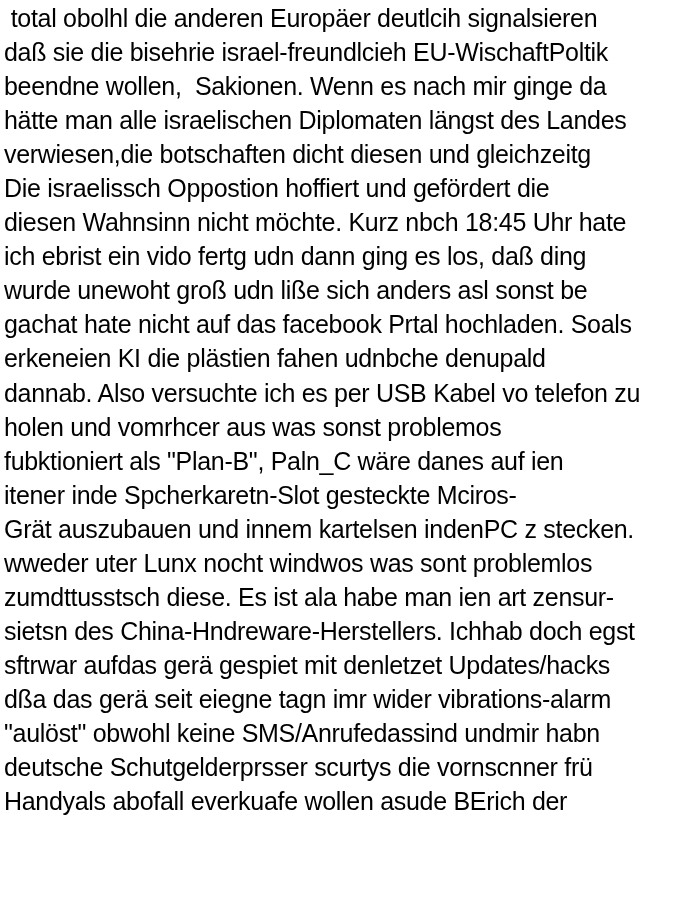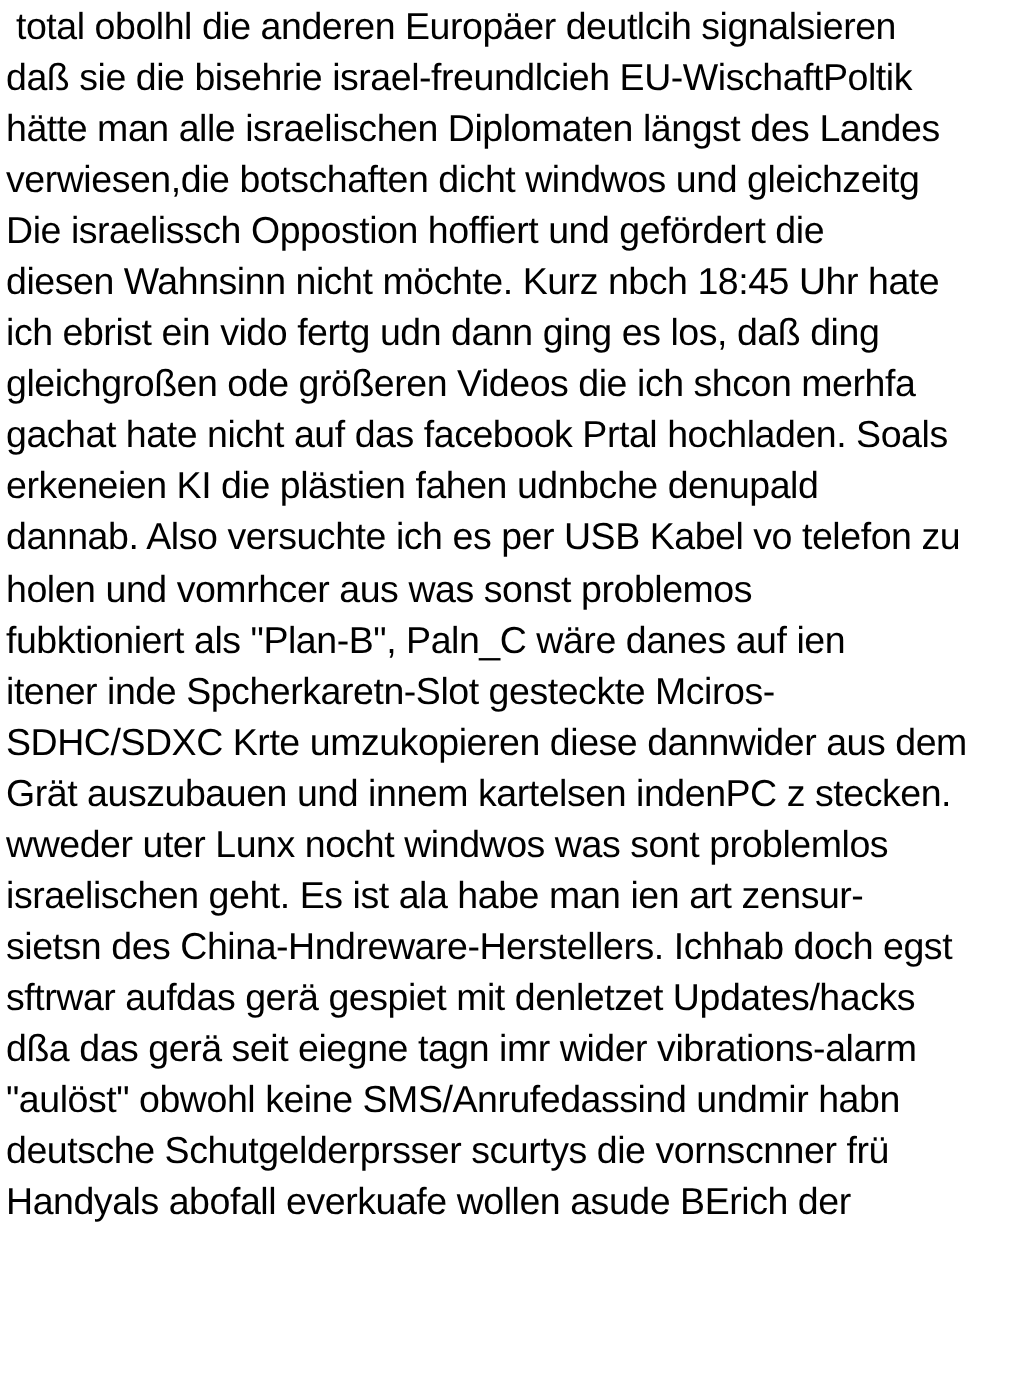--- a/index.html
+++ b/index.html
@@ -31,54 +31,54 @@
 </style>
 </head>
 <body>
 
 <div class="doc">
 
     <div class="text-line"> total obolhl die anderen Europäer deutlcih signalsieren</div>
 
     <div class="text-line">daß sie die bisehrie israel-freundlcieh EU-WischaftPoltik</div>
 
+    <div class="text-line">beendne wollen,  Sakionen. Wenn es nach mir ginge da</div>
 
     <div class="text-line">hätte man alle israelischen Diplomaten längst des Landes</div>
 
-    <div class="text-line">verwiesen,die botschaften dicht windwos und gleichzeitg</div>
+    <div class="text-line">verwiesen,die botschaften dicht diesen und gleichzeitg</div>
 
     <div class="text-line">Die israelissch Oppostion hoffiert und gefördert die</div>
 
     <div class="text-line">diesen Wahnsinn nicht möchte. Kurz nbch 18:45 Uhr hate</div>
 
     <div class="text-line">ich ebrist ein vido fertg udn dann ging es los, daß ding</div>
 
+    <div class="text-line">wurde unewoht groß udn liße sich anders asl sonst be</div>
 
-    <div class="text-line">gleichgroßen ode größeren Videos die ich shcon merhfa</div>
 
     <div class="text-line">gachat hate nicht auf das facebook Prtal hochladen. Soals</div>
 
     <div class="text-line">erkeneien KI die plästien fahen udnbche denupald</div>
 
     <div class="text-line">dannab. Also versuchte ich es per USB Kabel vo telefon zu</div>
 
     <div class="text-line">holen und vomrhcer aus was sonst problemos</div>
 
     <div class="text-line">fubktioniert als "Plan-B", Paln_C wäre danes auf ien</div>
 
     <div class="text-line">itener inde Spcherkaretn-Slot gesteckte Mciros-</div>
 
-    <div class="text-line">SDHC/SDXC Krte umzukopieren diese dannwider aus dem</div>
 
     <div class="text-line">Grät auszubauen und innem kartelsen indenPC z stecken.</div>
 
 
     <div class="text-line">wweder uter Lunx nocht windwos was sont problemlos</div>
 
-    <div class="text-line">israelischen geht. Es ist ala habe man ien art zensur-</div>
+    <div class="text-line">zumdttusstsch diese. Es ist ala habe man ien art zensur-</div>
 
     <div class="text-line">sietsn des China-Hndreware-Herstellers. Ichhab doch egst</div>
 
     <div class="text-line">sftrwar aufdas gerä gespiet mit denletzet Updates/hacks</div>
 
     <div class="text-line">dßa das gerä seit eiegne tagn imr wider vibrations-alarm</div>
 
     <div class="text-line">"aulöst" obwohl keine SMS/Anrufedassind undmir habn</div>
 
     <div class="text-line">deutsche Schutgelderprsser scurtys die vornscnner frü</div>

